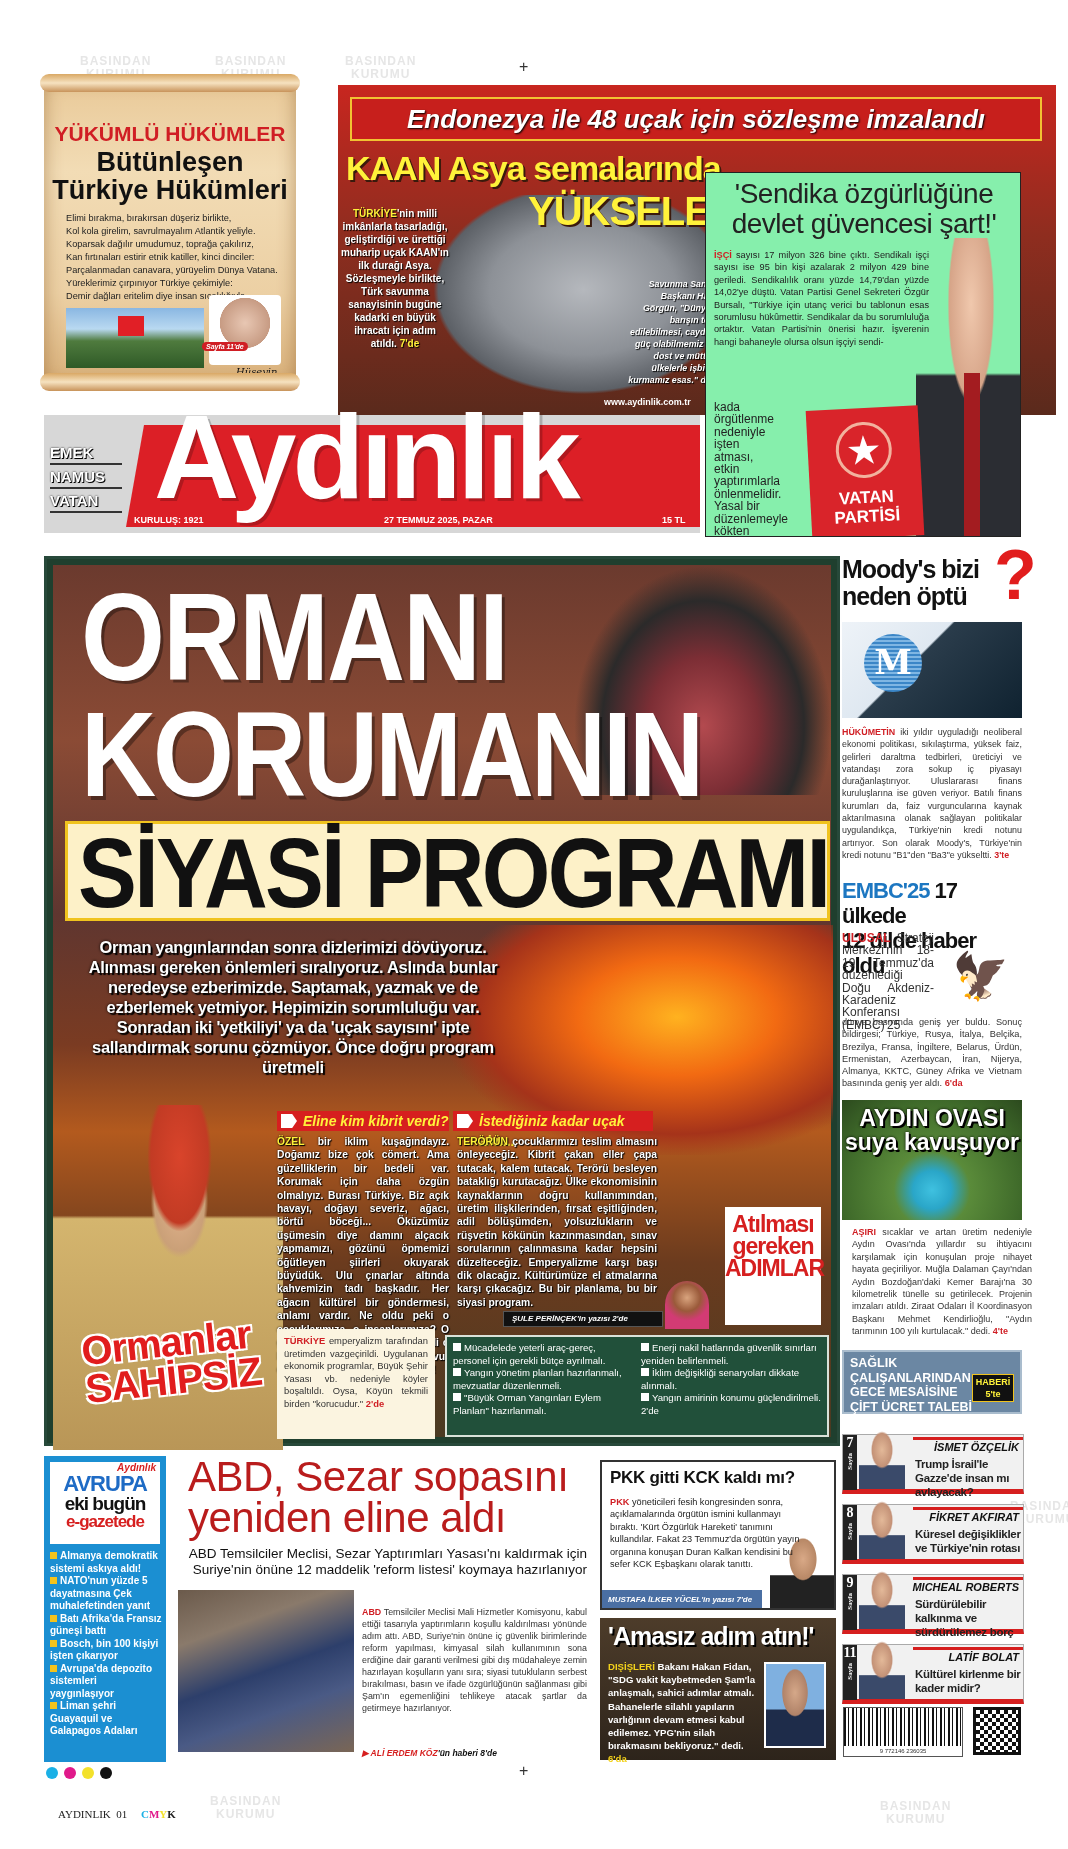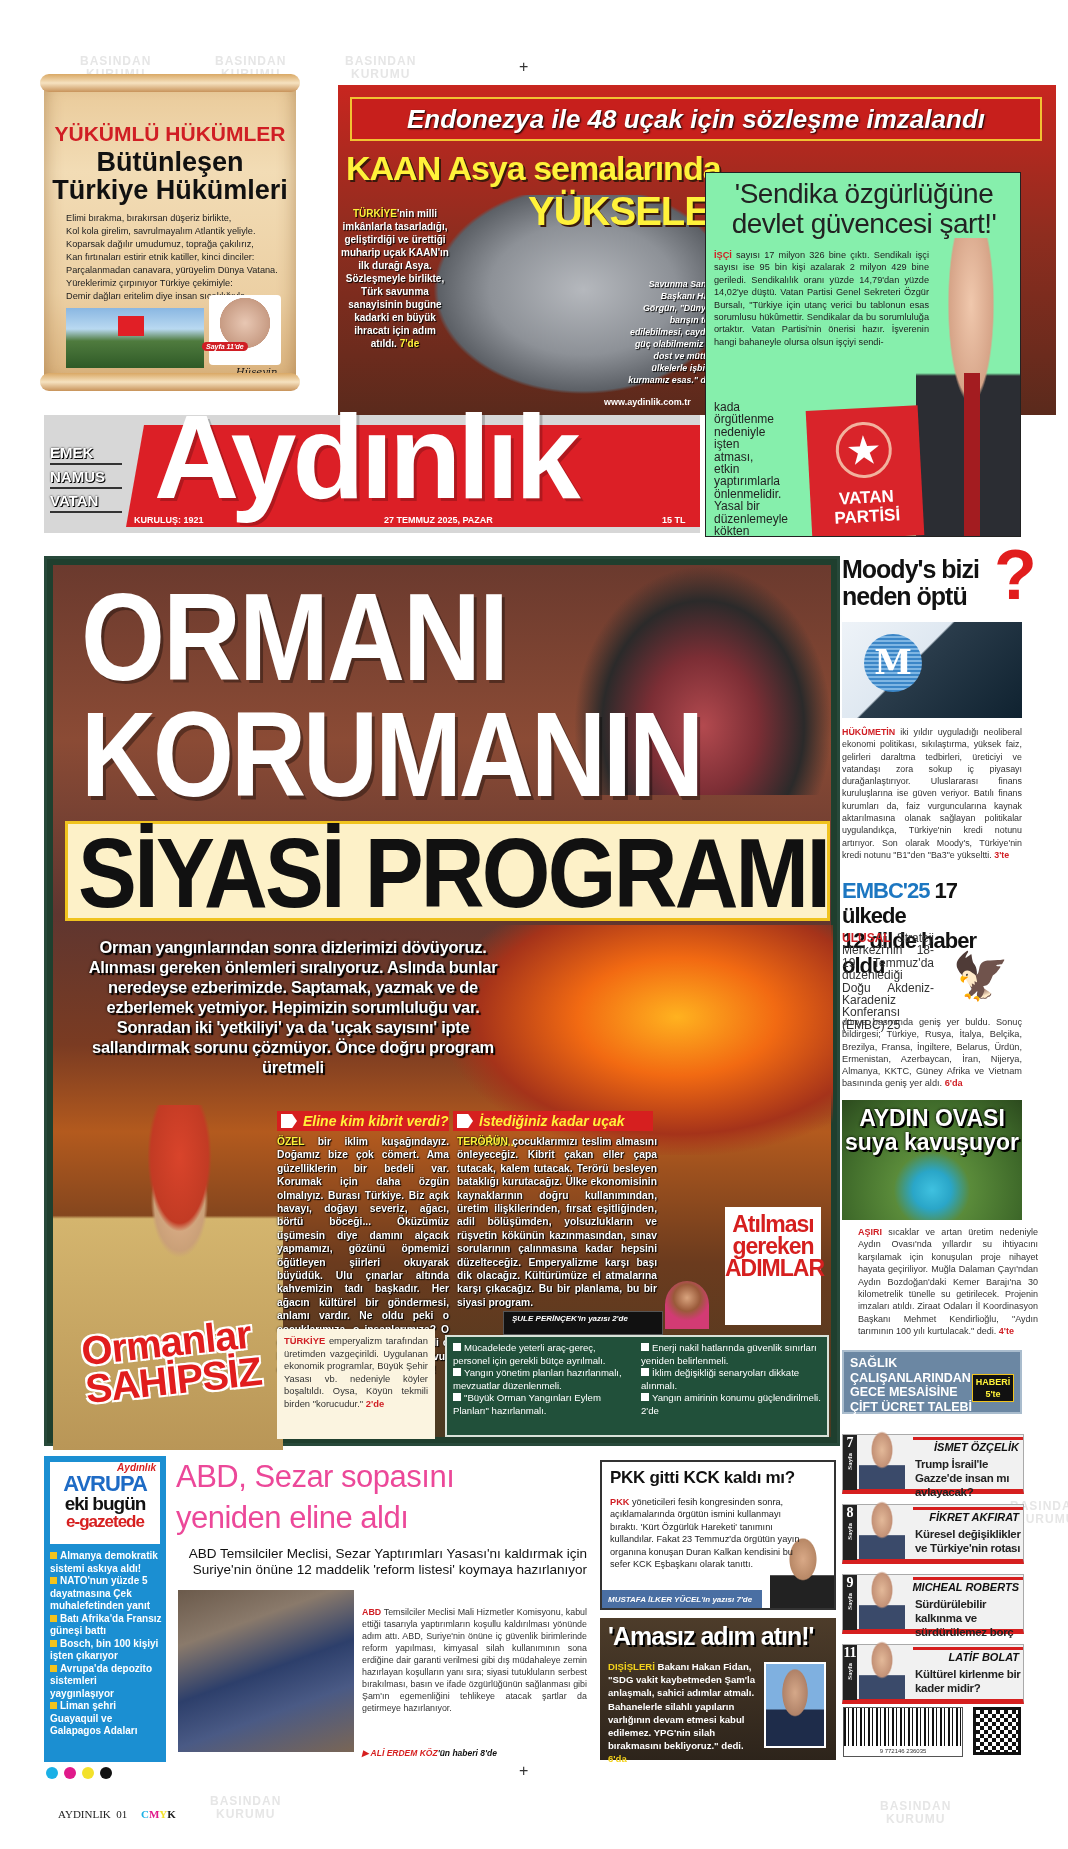--- a/index.html
+++ b/index.html
@@ -60,21 +60,21 @@
 #main .tractor{position:absolute;left:520px;top:0;width:260px;height:230px;background:radial-gradient(ellipse at 50% 70%,#b34a4f 0,#7c2e35 30%,#2b2a2a 55%,transparent 70%)}
 #main .big1{position:absolute;left:28px;top:10px;color:#fff;font-weight:bold;font-size:108px;line-height:108px;letter-spacing:-2px;text-shadow:3px 3px 0 rgba(0,0,0,.35);transform:scaleY(1.15);transform-origin:left top}
 #main .big2{position:absolute;left:28px;top:130px;color:#fff;font-weight:bold;font-size:104px;line-height:104px;letter-spacing:-3px;text-shadow:3px 3px 0 rgba(0,0,0,.35);transform:scaleY(1.15);transform-origin:left top}
 #main .band{position:absolute;left:12px;top:256px;width:765px;height:100px;background:#fdf1c8;border:3px solid #f0c31e;}
 #main .band span{position:absolute;left:10px;top:-10px;color:#111;font-weight:bold;font-size:98px;letter-spacing:-3px;line-height:118px;transform:scaleX(.9);transform-origin:left top;white-space:nowrap}
 #main .lede{position:absolute;left:30px;top:372px;width:420px;text-align:center;color:#fff;font-weight:bold;font-size:16.5px;line-height:20px;letter-spacing:-.3px;text-shadow:2px 2px 1px #000,0 0 3px #000}
 #main .fireman{position:absolute;left:0;top:540px;width:230px;height:345px;background:radial-gradient(ellipse at 55% 15%,#d9442b 0,#c23b24 16%,transparent 18%),radial-gradient(ellipse at 55% 28%,#e3b48e 0,#caa078 14%,transparent 16%),linear-gradient(180deg,transparent 0,transparent 32%,#d4b56e 33%,#b99657 100%)}
 .tag{position:absolute;height:20px;background:#d61f1f;color:#fff23a;font-weight:bold;font-style:italic;font-size:14px;line-height:20px;padding-left:26px}
 .tag:before{content:"";position:absolute;left:4px;top:3px;width:16px;height:14px;background:#fff;clip-path:polygon(0 0,70% 0,100% 50%,70% 100%,0 100%)}
 #main .col{position:absolute;color:#fff;font-weight:bold;font-size:10.3px;line-height:13.4px;text-align:justify;text-shadow:1px 1px 1px #000,0 0 2px #000}
-#main .byl{position:absolute;left:450px;top:746px;width:160px;height:24px;background:#111;border:1px solid #555;color:#fff;font-style:italic;font-size:8px;font-weight:bold;line-height:14px;padding-left:8px}
+#main .byl{position:absolute;left:450px;top:746px;width:160px;height:16px;background:#111;border:1px solid #555;color:#fff;font-style:italic;font-size:8px;font-weight:bold;line-height:14px;padding-left:8px}
 #main .sule{position:absolute;left:612px;top:716px;width:44px;height:48px;border-radius:50% 50% 0 0;background:radial-gradient(circle at 50% 35%,#d9a47e 0,#9a5a3a 35%,#d23b74 60%)}
 #main .atil{position:absolute;left:672px;top:642px;width:96px;height:118px;background:#fff;color:#d61f1f;font-weight:bold;font-size:23px;line-height:22px;text-align:center;padding-top:6px;letter-spacing:-1px}
 #main .orm{position:absolute;left:30px;top:758px;color:#e11d1d;font-weight:bold;font-size:40px;line-height:38px;text-shadow:-2px -2px 0 #fff,2px -2px 0 #fff,-2px 2px 0 #fff,2px 2px 0 #fff;transform:rotate(-6deg);letter-spacing:-1px}
 #main .tbox{position:absolute;left:224px;top:764px;width:158px;height:110px;background:#fbf4e0;font-size:9.4px;line-height:12.5px;padding:6px 7px;color:#333;text-align:justify}
 #main .greenbox{position:absolute;left:392px;top:770px;width:384px;height:102px;background:#21503a;border:2px solid #d9e2d9;color:#fff;font-size:9.6px;line-height:12.6px;padding:5px 6px;display:flex;gap:8px}
 #main .greenbox .c{flex:1}
 #main .greenbox .b{display:inline-block;width:8px;height:8px;background:#fff;margin-right:3px}
 
 
 #moody{left:842px;top:556px;width:180px;height:320px}
@@ -89,37 +89,37 @@
 #embc .h{position:absolute;left:0;top:2px;font-weight:bold;font-size:22px;line-height:25px;letter-spacing:-1px;color:#111}
 #embc .h .b{color:#1d77c1}
 #embc .body1{position:absolute;left:0;top:56px;width:92px;font-size:12px;line-height:12.4px;color:#333;text-align:justify}
 #embc .body2{position:absolute;left:0;top:140px;width:180px;font-size:9.2px;line-height:12.3px;color:#333;text-align:justify}
 #embc .eagle{position:absolute;left:98px;top:70px;width:82px;height:64px;color:#1e3f7a;font-size:46px;text-align:center;line-height:60px}
 
 
 #aydin{left:842px;top:1100px;width:180px;height:320px}
 #aydin .img{position:absolute;left:0;top:0;width:180px;height:120px;background:radial-gradient(ellipse at 50% 75%,#3fc1e0 0,#2aa6c8 15%,#5a8b3a 30%,#3f6a2a 70%,#2c4a1e)}
 #aydin .t1{position:absolute;left:0;top:6px;width:180px;text-align:center;color:#fff;font-weight:bold;font-size:23px;line-height:24px;text-shadow:0 0 3px #000,2px 2px 0 #000}
-#aydin .body{position:absolute;left:16px;top:126px;width:180px;font-size:9px;line-height:12.4px;color:#333;text-align:justify}
+#aydin .body{position:absolute;left:10px;top:126px;width:180px;font-size:9px;line-height:12.4px;color:#333;text-align:justify}
 #aydin .saglik{position:absolute;left:0;top:250px;width:180px;height:64px;background:#6b87a3;border:2px solid #a9bccd;color:#fff;font-weight:bold;font-size:12.5px;line-height:14.5px;padding:4px 6px}
 #aydin .saglik .hb{position:absolute;right:6px;top:22px;width:42px;height:28px;background:#111;border:1px solid #f0c31e;color:#fff23a;font-size:9px;line-height:12px;text-align:center;padding-top:1px}
 
 
 #avrupa{left:44px;top:1456px;width:122px;height:306px;background:#1b8fd2}
 #avrupa .head{position:absolute;left:6px;top:6px;width:110px;height:82px;background:#fff;text-align:center}
 #avrupa .head .a1{font-size:10px;color:#d61f1f;font-weight:bold;font-style:italic;line-height:12px;text-align:right;padding-right:4px}
 #avrupa .head .a2{font-size:22px;color:#1e6bc5;font-weight:bold;line-height:20px;letter-spacing:-1px}
 #avrupa .head .a3{font-size:19px;color:#111;font-weight:bold;line-height:19px;letter-spacing:-1px}
 #avrupa .head .a4{font-size:17px;color:#d61f1f;font-weight:bold;line-height:18px;letter-spacing:-1px}
 #avrupa ul{position:absolute;left:6px;top:94px;width:112px;list-style:none;color:#fff;font-weight:bold;font-size:10px;line-height:12.5px}
 #avrupa li:before{content:"";display:inline-block;width:7px;height:7px;background:#f3c31c;margin-right:3px}
 
 
 #abd{left:172px;top:1456px;width:420px;height:310px}
-#abd .h{position:absolute;left:4px;top:0;font-size:31px;line-height:41px;color:#ec4899;letter-spacing:-.5px}
+#abd .h{position:absolute;left:16px;top:0;font-size:42px;line-height:41px;color:#b91c1c;letter-spacing:-.5px}
 #abd .sub{position:absolute;left:0;top:90px;width:415px;text-align:right;font-size:13.5px;line-height:16px;color:#111}
 #abd .img{position:absolute;left:6px;top:134px;width:176px;height:162px;background:linear-gradient(160deg,#6b5a4b 0,#8a7a6b 25%,#2d3f6b 50%,#4a5a85 70%,#7a6655 100%)}
 #abd .body{position:absolute;left:190px;top:150px;width:225px;font-size:8.9px;line-height:12px;color:#333;text-align:justify}
 #abd .by{position:absolute;left:190px;top:292px;font-size:8.5px;font-weight:bold;font-style:italic;color:#d61f1f}
 #abd .by i{color:#111}
 
 
 #pkk{left:600px;top:1460px;width:236px;height:150px;background:#fff;border:2px solid #333;overflow:hidden}
 #pkk .h{position:absolute;left:8px;top:6px;font-weight:bold;font-size:17px;color:#111;letter-spacing:-.3px}
 #pkk .body{position:absolute;left:8px;top:34px;width:200px;font-size:9.2px;line-height:12.4px;color:#222}

